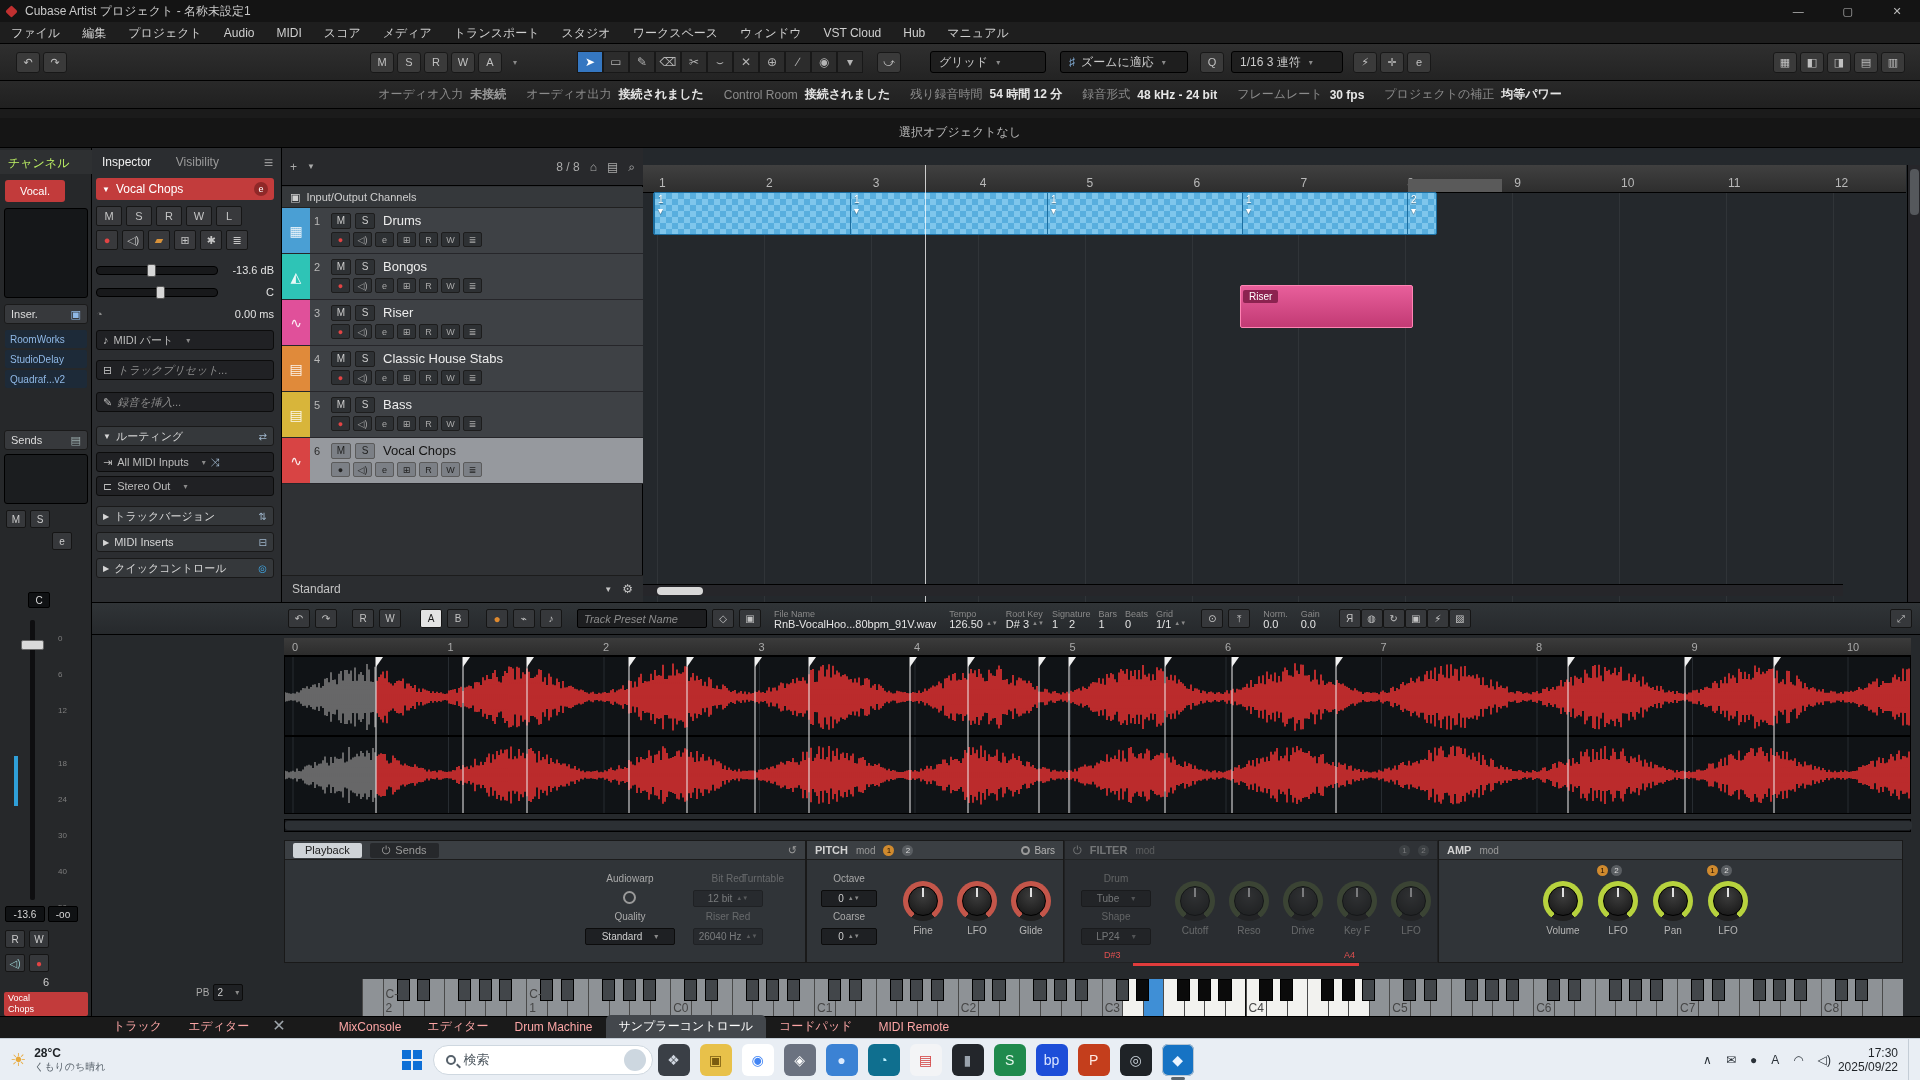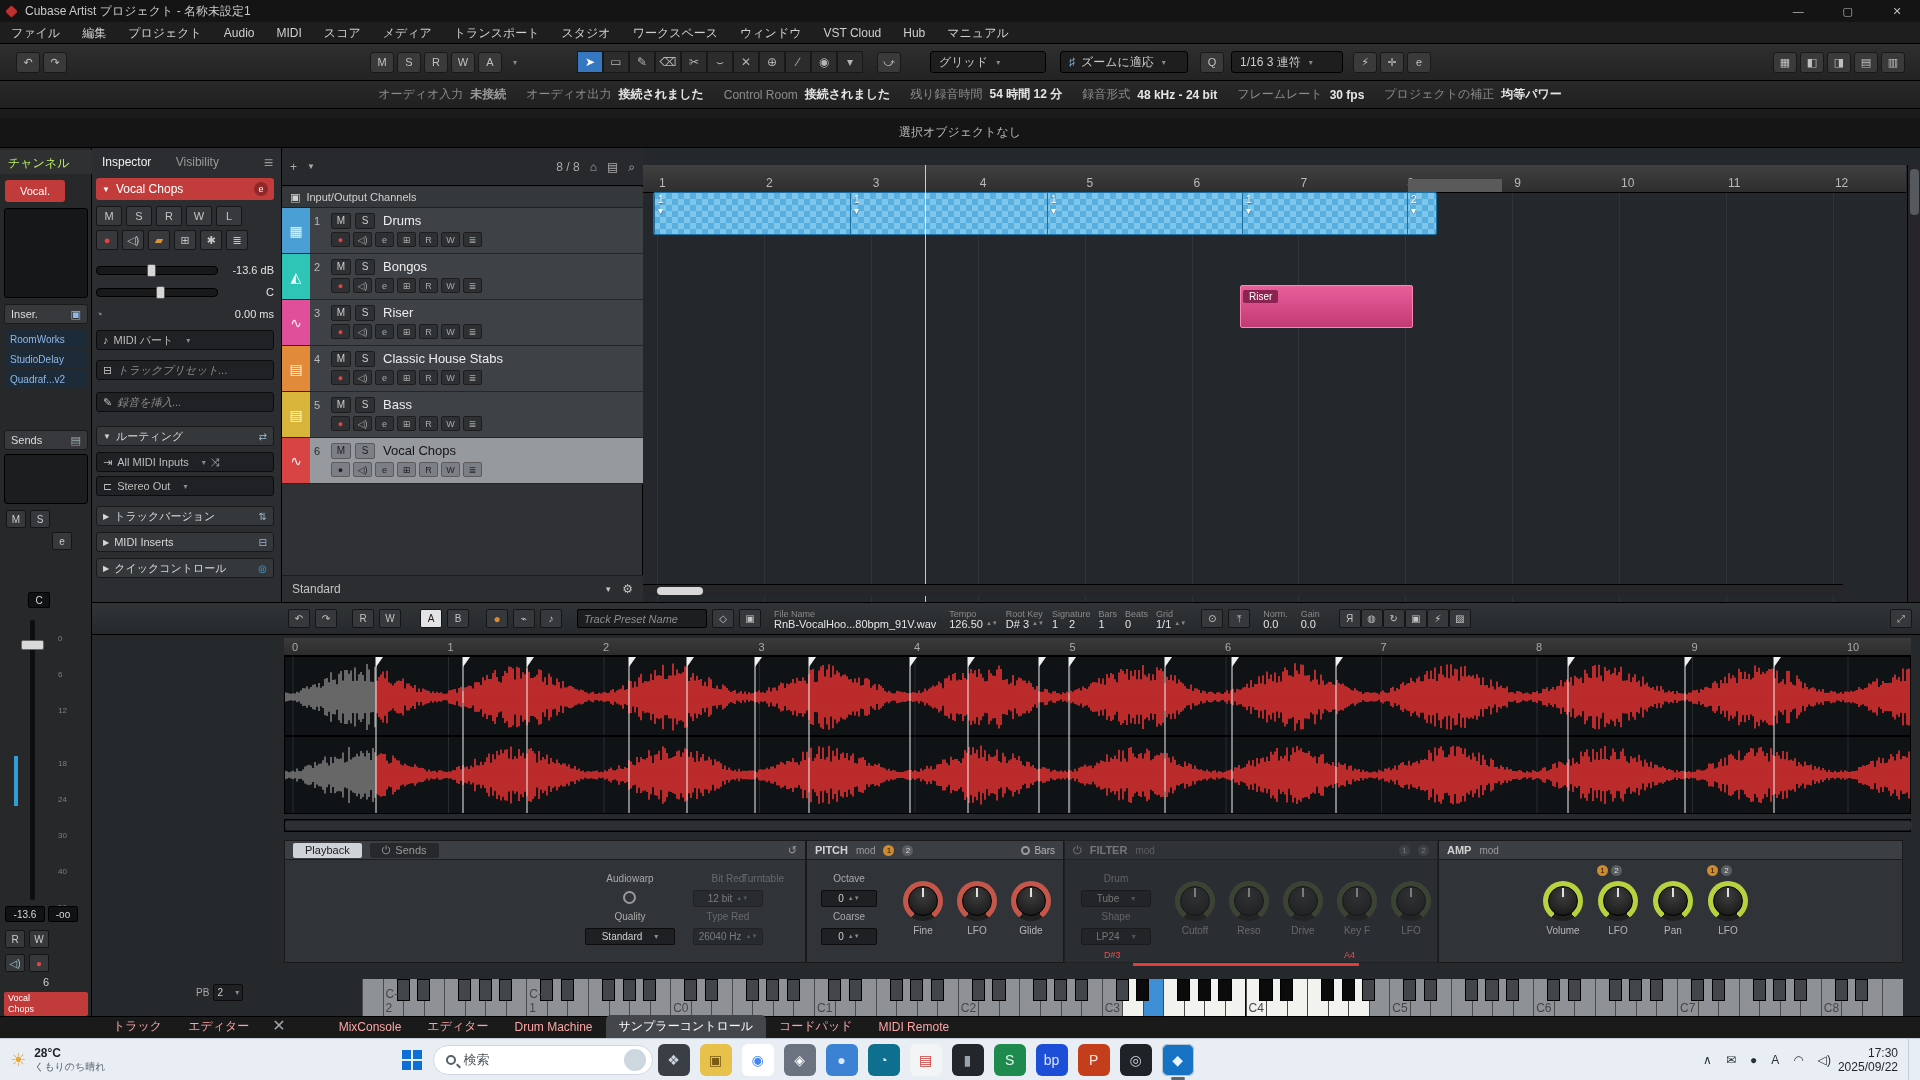--- a/index.html
+++ b/index.html
@@ -722,21 +722,21 @@
     <div class="sctl" style="left:300px;top:87px;width:90px">
         <span>Standard</span>
         <span class="caret">▾</span>
       </div>
     <div class="dim45">
       <div class="slabel" style="left:408px;top:32px;width:70px">Bit Red</div>
       <div class="sctl" style="left:408px;top:49px;width:70px">
           <span>12 bit</span>
           <span class="spin">▲▼</span>
         </div>
-      <div class="slabel" style="left:408px;top:70px;width:70px">Type Red</div>
+      <div class="slabel" style="left:408px;top:70px;width:70px">Riser Red</div>
       <div class="sctl" style="left:408px;top:87px;width:70px">
           <span>26040 Hz</span>
           <span class="spin">▲▼</span>
         </div>
       <div class="slabel" style="left:438px;top:32px;width:80px;left:438px">Turntable</div>
     </div>
   </div>
 
   <div class="sp-sec" style="left:714px;width:258px">
     <div class="sp-head">

